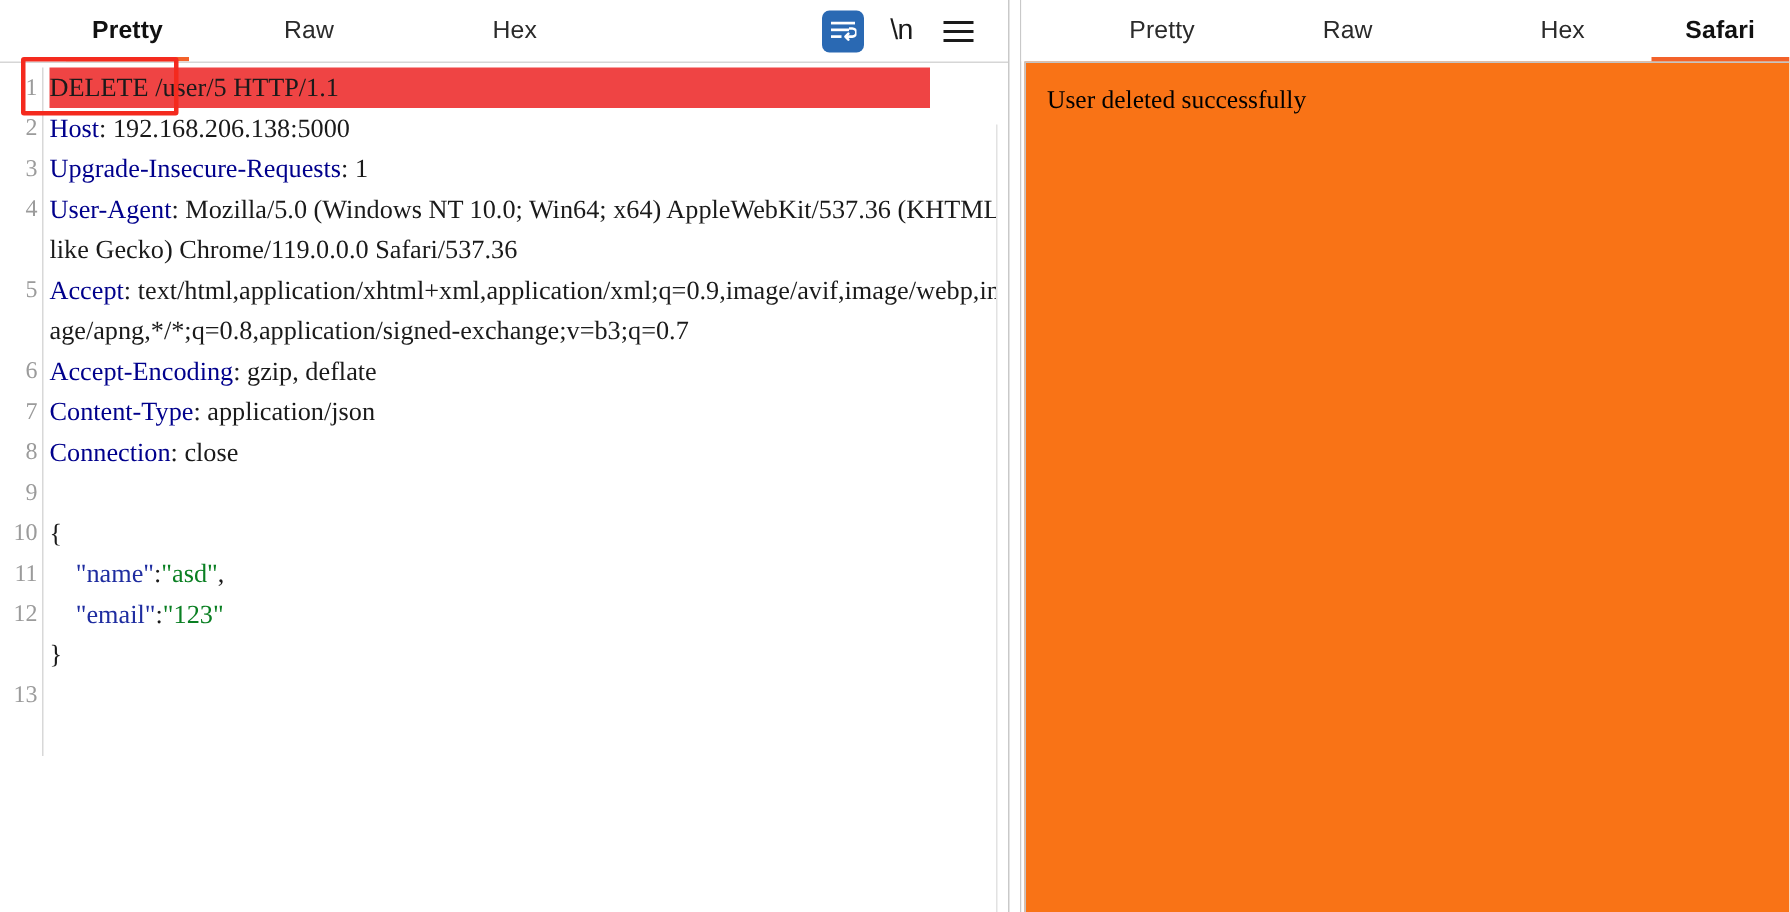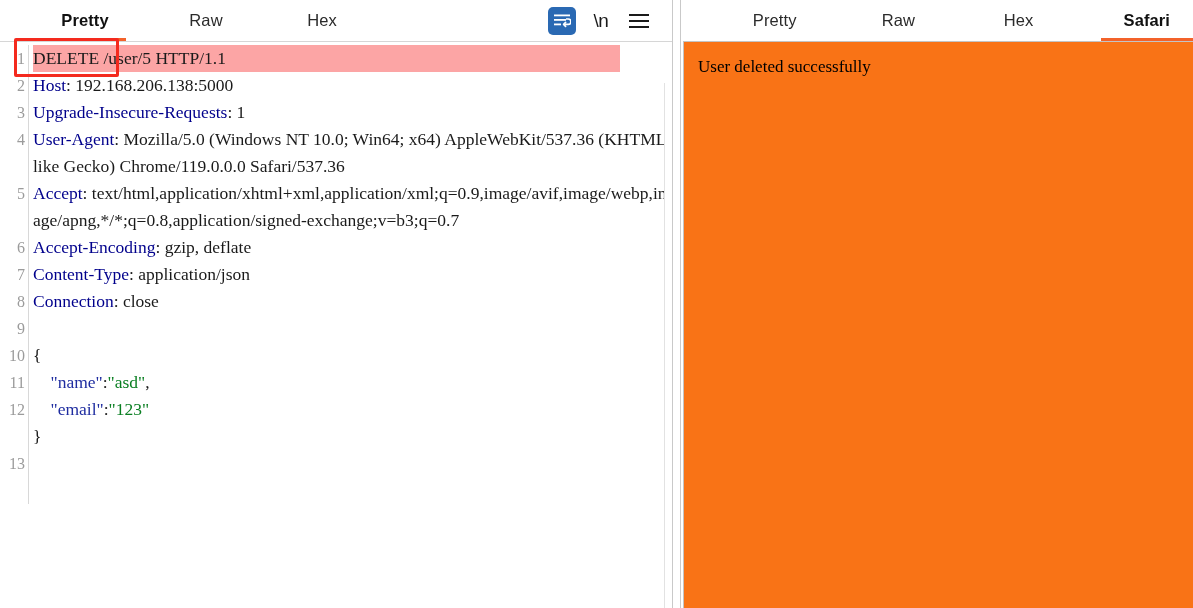--- a/index.html
+++ b/index.html
@@ -46,21 +46,21 @@
     justify-content: center;
     font-size: 16.5px;
     color: #2b2b2b;
     letter-spacing: .1px;
     cursor: pointer;
     user-select: none;
     margin-left: 44px;
   }
   .tab.t-pretty { width: 82px; }
   .tab.t-raw    { width: 72px; }
-  .tab.t-hex    { width: 72px; }
+  .tab.t-hex    { width: 72px; justify-content: flex-end; }
 
   .tab.active { color: #111111; font-weight: 600; }
   .tab.active::after {
     content: "";
     position: absolute;
     left: 0; right: 0;
     bottom: 0;
     height: 3px;
     background: #f3622a;
   }
@@ -133,21 +133,21 @@
   .code {
     position: relative;
     flex: 1 1 auto;
     border-left: 1px solid #d8d8d8;
     padding-left: 4px;
     color: #1a1a1a;
     word-break: break-all;
   }
   .code .ln { min-height: 27px; }
   .code .ln.hl {
-    background: #fca5a5;
+    background: #ef4444;
     width: 587px;
   }
   .hdr { color: #00008c; }
   .jkey { color: #1f2da0; }
   .jval { color: #0a7f22; }
   .plain { color: #1a1a1a; }
 
   
   .annot-box {
     position: absolute;

